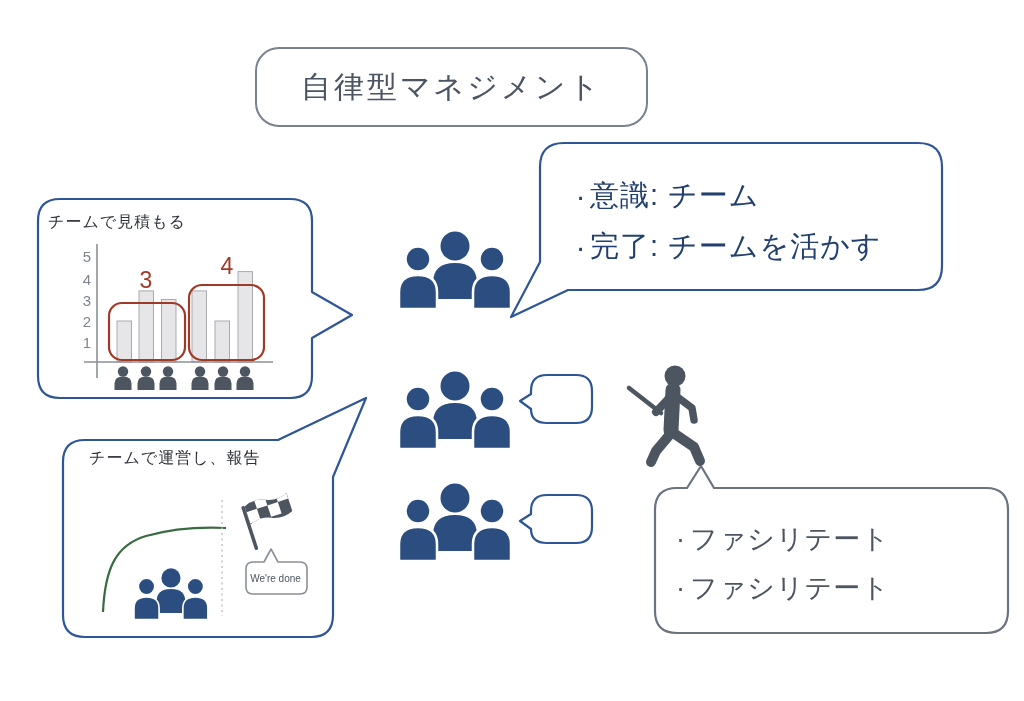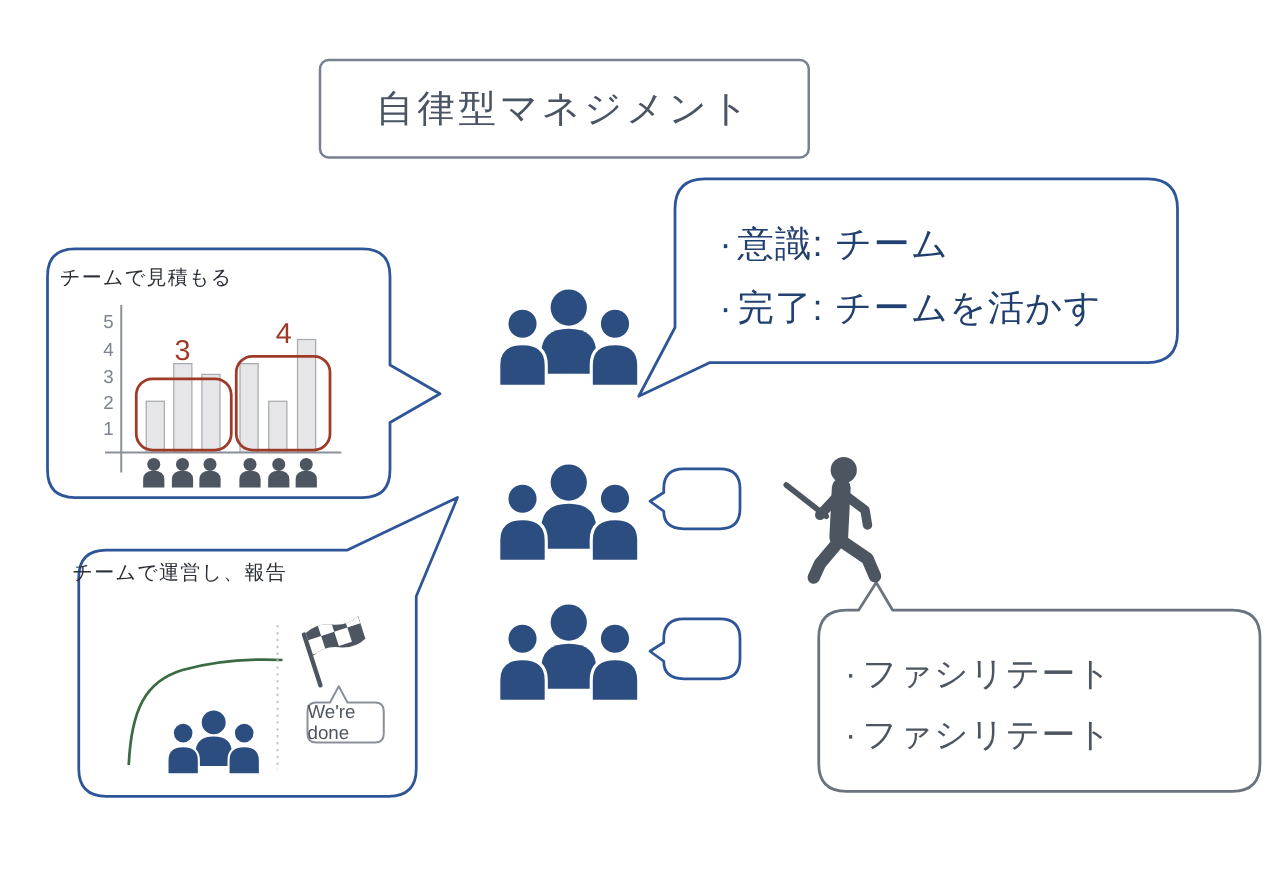--- a/index.html
+++ b/index.html
@@ -4,34 +4,34 @@
 <style>
   html,body{margin:0;padding:0;background:#ffffff;}
   .canvas{
     position:relative;width:1024px;height:701px;background:#ffffff;overflow:hidden;
     font-family:"Liberation Sans","DejaVu Sans",sans-serif;
   }
   .layer{position:absolute;left:0;top:0;}
   .abs{position:absolute;}
   .title-box{
     left:255px;top:47px;width:389px;height:76px;
-    border:2.5px solid #79818e;border-radius:8px;
+    border:2.5px solid #79818e;border-radius:24px;
     display:flex;align-items:center;justify-content:center;
     font-size:30px;color:#4a5462;letter-spacing:3px;
   }
   .bubble-line{display:flex;align-items:center;}
   .bubble-line .bullet{width:18px;text-align:center;flex:0 0 auto;}
   .blue-line{color:#21406f;font-size:29px;letter-spacing:1px;}
   .gray-line{color:#4d5660;font-size:27px;letter-spacing:1px;}
   .mini-title{color:#2b2f36;font-size:16px;text-align:left;letter-spacing:1px;}
   .red-num{color:#a03a28;font-size:23px;text-align:center;width:22px;}
   .done-label{
     left:246px;top:562px;width:59px;height:32px;
     display:flex;align-items:center;justify-content:center;
-    font-size:15px;color:#4d5660;
+    font-size:10px;color:#4d5660;
   }
 </style>
 </head>
 <body>
 
 <div class="canvas">
 
   <svg class="layer" width="1024" height="701" viewBox="0 0 1024 701">
     <defs>
       <g id="bust">
@@ -144,17 +144,17 @@
 
   <div class="abs bubble-line gray-line" style="left:672px;top:521px;">
     <span class="bullet">·</span>
     <span>ファシリテート</span>
   </div>
   <div class="abs bubble-line gray-line" style="left:672px;top:570px;">
     <span class="bullet">·</span>
     <span>ファシリテート</span>
   </div>
 
-  <div class="abs mini-title" style="left:58px;top:448px;width:250px;">チームで運営し、報告</div>
+  <div class="abs mini-title" style="left:89px;top:448px;width:250px;">チームで運営し、報告</div>
 
   <div class="abs done-label">We're done</div>
 
 </div>
 
 </body></html>

